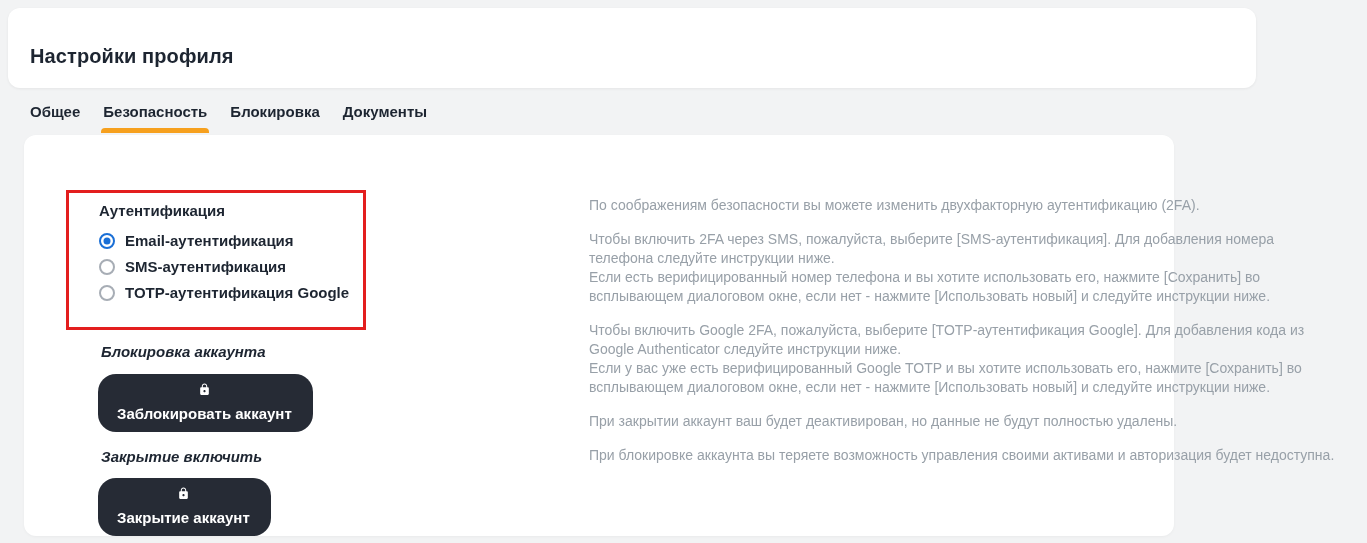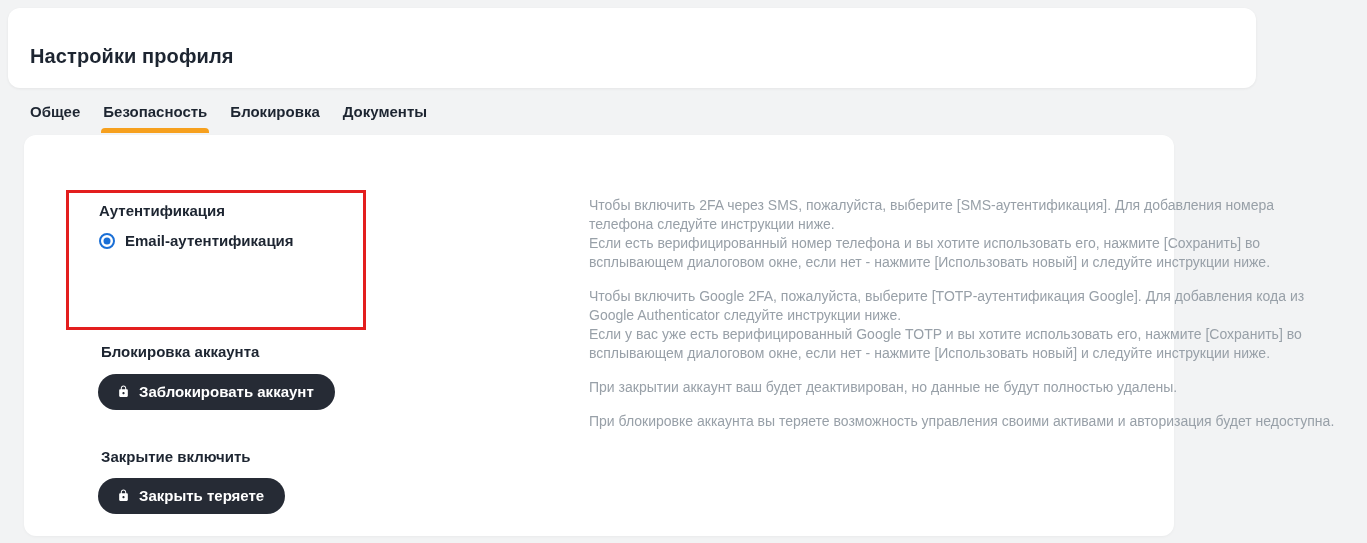--- a/index.html
+++ b/index.html
@@ -88,33 +88,35 @@
     border-radius: 50%;
     background: #1a6fd6;
   }
   .radio-label { font-size: 15px; font-weight: 600; color: #1d2531; white-space: nowrap; }
 
   
   .section-heading {
     position: absolute;
     font-size: 15px; font-weight: 700; color: #1d2531;
     margin: 0;
+    font-style: italic;
   }
   .heading-block { left: 77px; top: 208px; }
   .heading-close { left: 77px; top: 313px; }
 
   .dark-btn {
     position: absolute;
     display: inline-flex; align-items: center; gap: 9px;
     background: #262b35; color: #ffffff;
     font-family: inherit; font-size: 15px; font-weight: 700;
     border: none; border-radius: 18px;
     padding: 9px 21px 10px 19px;
     cursor: pointer;
     white-space: nowrap;
+    flex-direction: column;
   }
   .btn-block { left: 74px; top: 239px; }
   .btn-close { left: 74px; top: 343px; }
   .lock-icon { width: 13px; height: 13px; flex: 0 0 13px; }
 
   
   .info-col {
     position: absolute; left: 565px; top: 61px;
     width: 748px;
   }
@@ -144,39 +146,48 @@
 
 <div class="main-panel">
 
   <div class="auth-box">
     <p class="auth-heading">Аутентификация</p>
 
     <div class="radio-row">
       <span class="radio selected"></span>
       <span class="radio-label">Email-аутентификация</span>
     </div>
+    <div class="radio-row">
+      <span class="radio"></span>
+      <span class="radio-label">SMS-аутентификация</span>
+    </div>
+    <div class="radio-row">
+      <span class="radio"></span>
+      <span class="radio-label">TOTP-аутентификация Google</span>
+    </div>
   </div>
 
   <p class="section-heading heading-block">Блокировка аккаунта</p>
   <button class="dark-btn btn-block">
     <svg class="lock-icon" viewBox="0 0 24 24" fill="#ffffff" aria-hidden="true">
       <path d="M18 8h-1V6c0-2.76-2.24-5-5-5S7 3.24 7 6v2H6c-1.1 0-2 .9-2 2v10c0 1.1.9 2 2 2h12c1.1 0 2-.9 2-2V10c0-1.1-.9-2-2-2zm-6 9c-1.1 0-2-.9-2-2s.9-2 2-2 2 .9 2 2-.9 2-2 2zm3.1-9H8.9V6c0-1.71 1.39-3.1 3.1-3.1 1.71 0 3.1 1.39 3.1 3.1v2z"></path>
     </svg>
     <span>Заблокировать аккаунт</span>
   </button>
 
   <p class="section-heading heading-close">Закрытие включить</p>
   <button class="dark-btn btn-close">
     <svg class="lock-icon" viewBox="0 0 24 24" fill="#ffffff" aria-hidden="true">
       <path d="M18 8h-1V6c0-2.76-2.24-5-5-5S7 3.24 7 6v2H6c-1.1 0-2 .9-2 2v10c0 1.1.9 2 2 2h12c1.1 0 2-.9 2-2V10c0-1.1-.9-2-2-2zm-6 9c-1.1 0-2-.9-2-2s.9-2 2-2 2 .9 2 2-.9 2-2 2zm3.1-9H8.9V6c0-1.71 1.39-3.1 3.1-3.1 1.71 0 3.1 1.39 3.1 3.1v2z"></path>
     </svg>
-    <span>Закрыть теряете</span>
+    <span>Закрытие аккаунт</span>
   </button>
 
   <div class="info-col">
+    <p>По соображениям безопасности вы можете изменить двухфакторную аутентификацию (2FA).</p>
     <p>Чтобы включить 2FA через SMS, пожалуйста, выберите [SMS-аутентификация]. Для добавления номера телефона следуйте инструкции ниже.
 Если есть верифицированный номер телефона и вы хотите использовать его, нажмите [Сохранить] во всплывающем диалоговом окне, если нет - нажмите [Использовать новый] и следуйте инструкции ниже.</p>
     <p>Чтобы включить Google 2FA, пожалуйста, выберите [TOTP-аутентификация Google]. Для добавления кода из Google Authenticator следуйте инструкции ниже.
 Если у вас уже есть верифицированный Google TOTP и вы хотите использовать его, нажмите [Сохранить] во всплывающем диалоговом окне, если нет - нажмите [Использовать новый] и следуйте инструкции ниже.</p>
     <p>При закрытии аккаунт ваш будет деактивирован, но данные не будут полностью удалены.</p>
     <p>При блокировке аккаунта вы теряете возможность управления своими активами и авторизация будет недоступна.</p>
   </div>
 
 </div>
 

